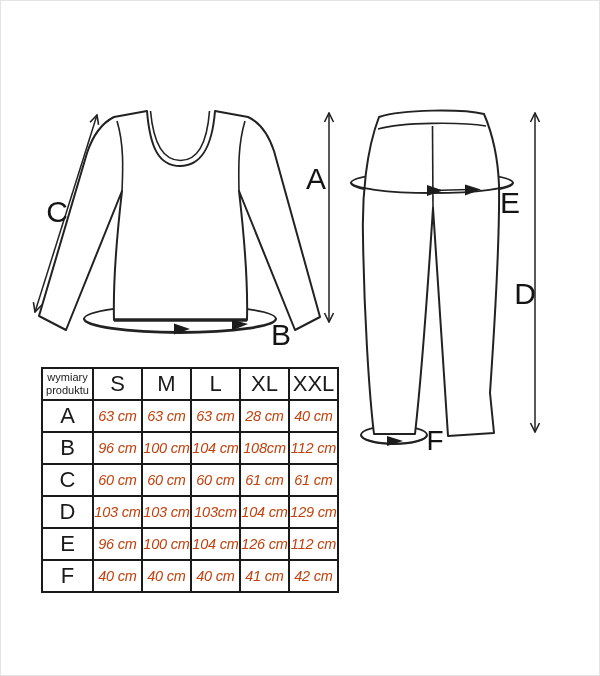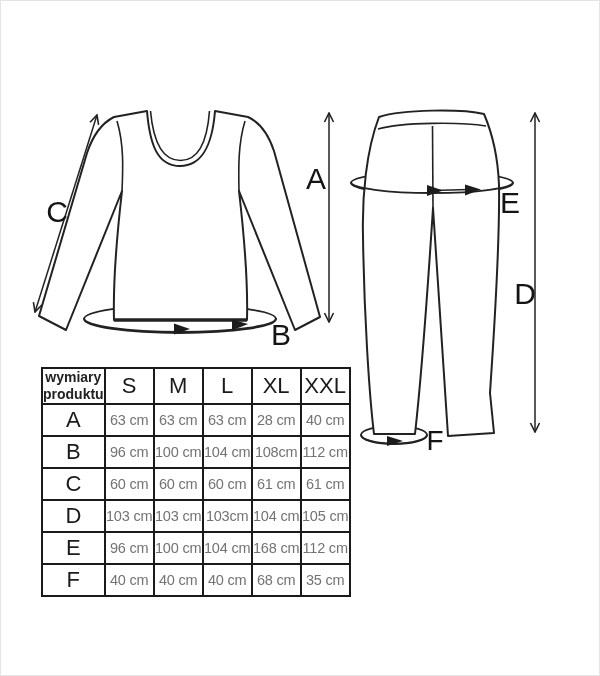--- a/index.html
+++ b/index.html
@@ -20,26 +20,26 @@
   table.size-table{
     position:absolute;left:40px;top:366px;
     border-collapse:collapse;table-layout:fixed;
     background:#fff;
   }
   .size-table th,.size-table td{
     border:2px solid #1a1a1a;padding:0;text-align:center;vertical-align:middle;
     height:30px;overflow:hidden;white-space:nowrap;
   }
   .size-table th.corner{
-    font-size:14px;font-weight:700;line-height:1.2;white-space:normal;color:#222;
+    font-size:11px;font-weight:400;line-height:1.2;white-space:normal;color:#222;
   }
   .size-table th.size-h{font-size:22px;font-weight:400;color:#1a1a1a;}
   .size-table th.dim{font-size:22px;font-weight:400;color:#1a1a1a;}
   .size-table td.val{
-    font-size:14.5px;color:#737373;letter-spacing:-0.2px;text-align:center;
+    font-size:14.5px;font-style:italic;color:#c2410c;letter-spacing:-0.2px;text-align:center;
   }
 </style>
 </head>
 <body>
 
 <div class="canvas">
 
   <svg class="diagram" width="600" height="676" viewBox="0 0 600 676">
     <defs>
       <marker id="vh" viewBox="0 0 12 12" markerWidth="12" markerHeight="12" refX="11" refY="6" orient="auto-start-reverse" markerUnits="userSpaceOnUse">
@@ -173,33 +173,33 @@
         <td class="val">60 cm</td>
         <td class="val">61 cm</td>
         <td class="val">61 cm</td>
       </tr>
       <tr>
         <th class="dim">D</th>
         <td class="val">103 cm</td>
         <td class="val">103 cm</td>
         <td class="val">103cm</td>
         <td class="val">104 cm</td>
-        <td class="val">105 cm</td>
+        <td class="val">129 cm</td>
       </tr>
       <tr>
         <th class="dim">E</th>
         <td class="val">96 cm</td>
         <td class="val">100 cm</td>
         <td class="val">104 cm</td>
-        <td class="val">168 cm</td>
+        <td class="val">126 cm</td>
         <td class="val">112 cm</td>
       </tr>
       <tr>
         <th class="dim">F</th>
         <td class="val">40 cm</td>
         <td class="val">40 cm</td>
         <td class="val">40 cm</td>
-        <td class="val">68 cm</td>
-        <td class="val">35 cm</td>
+        <td class="val">41 cm</td>
+        <td class="val">42 cm</td>
       </tr>
     </tbody>
   </table>
 </div>
 
 </body></html>

